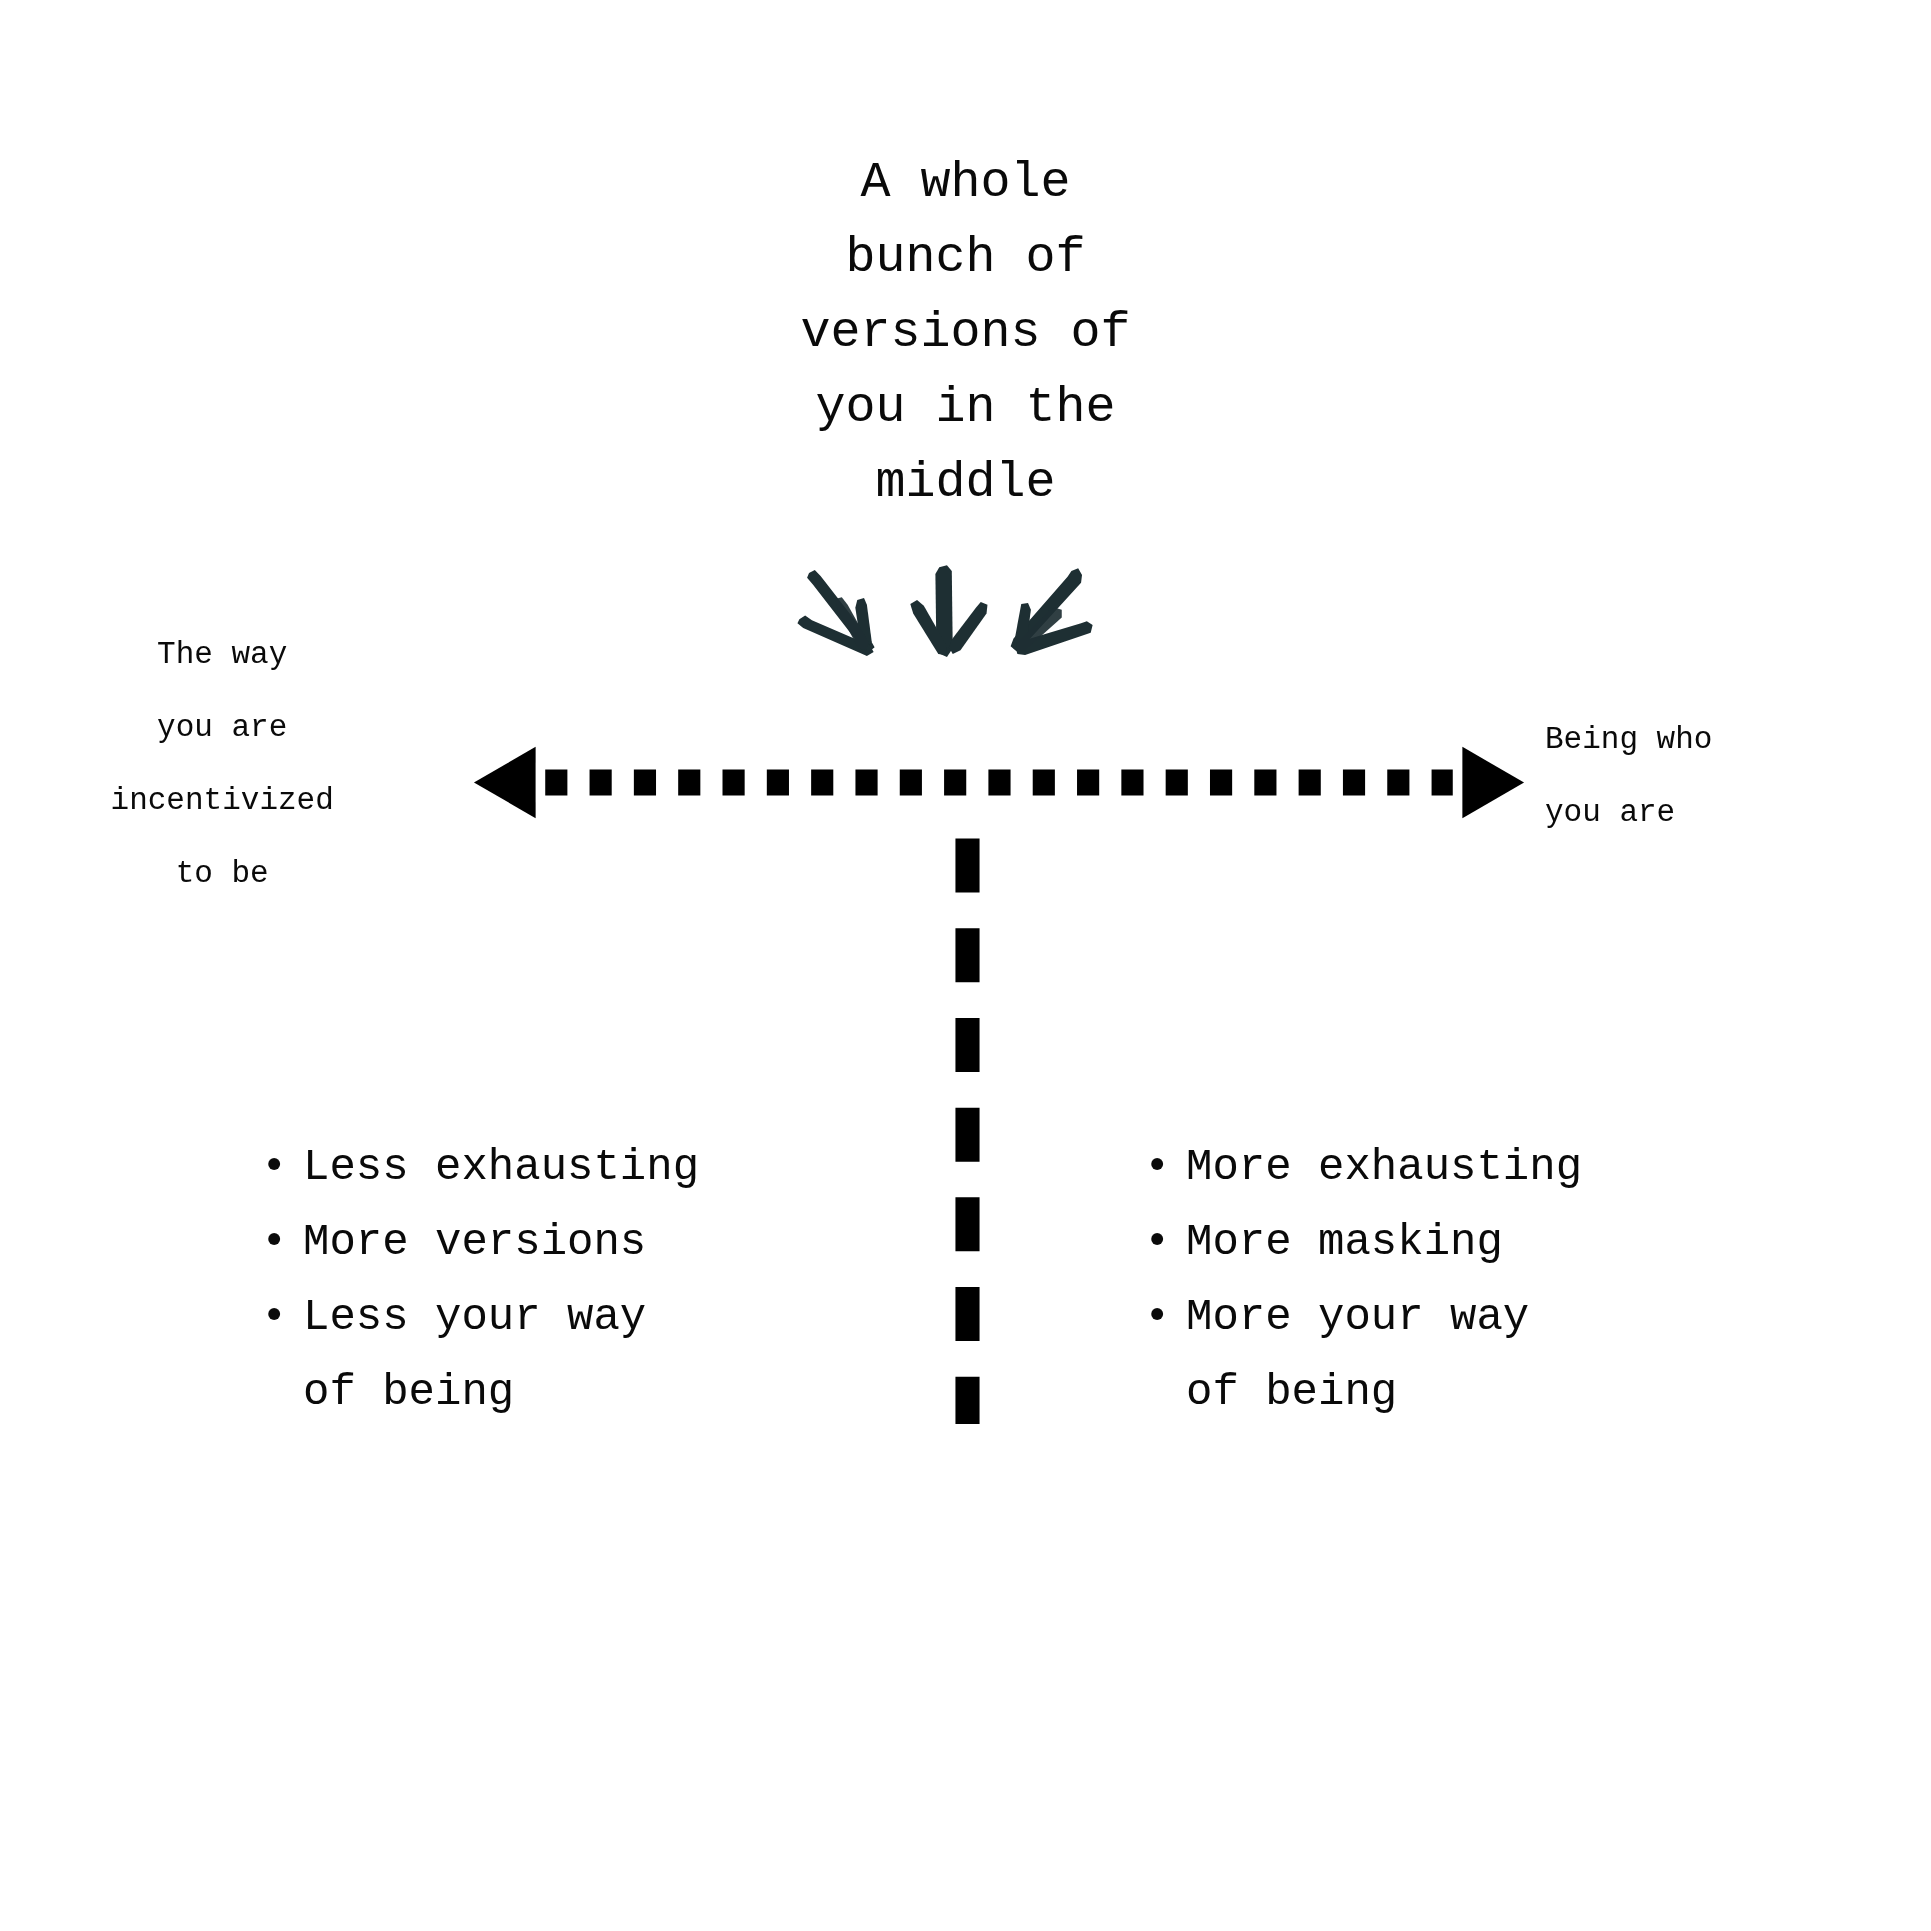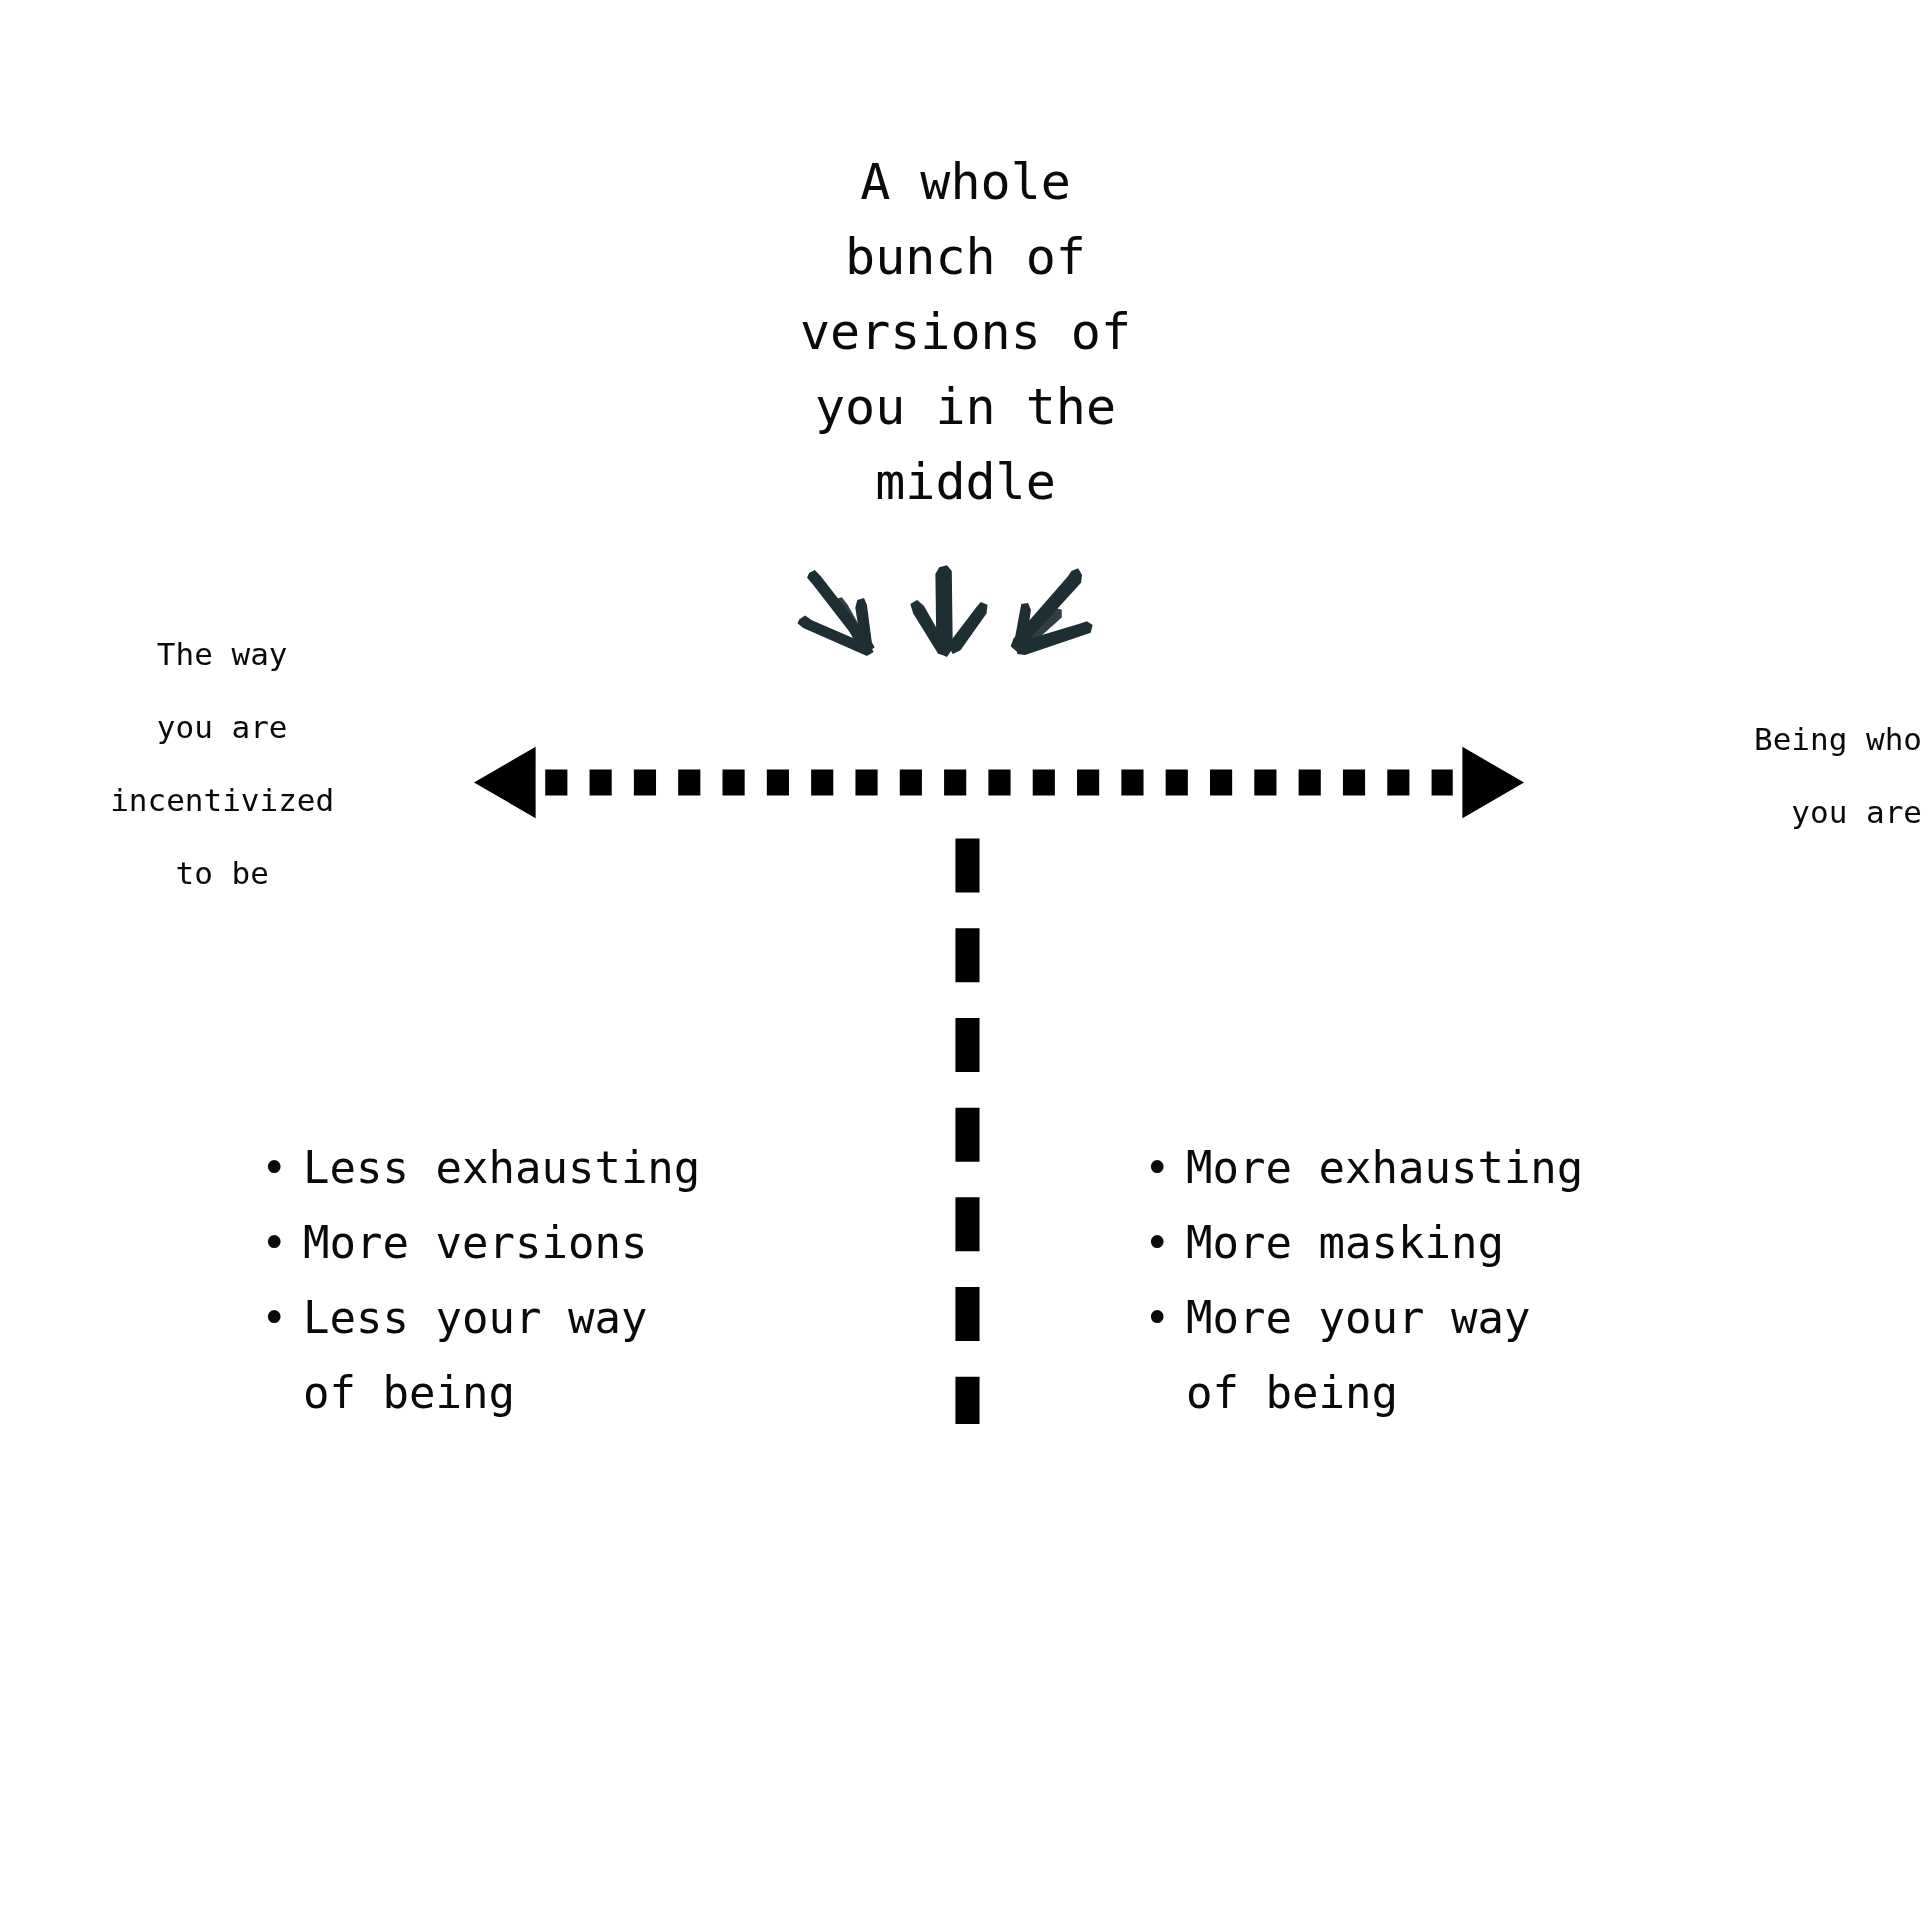--- a/index.html
+++ b/index.html
@@ -12,20 +12,21 @@
     font-family: "DejaVu Sans Mono", "Liberation Mono", monospace;
     color: #000000;
   }
 
   #canvas {
     position: relative;
     width: 1931px;
     height: 1424px;
     background: #ffffff;
     overflow: hidden;
+    font-family: Liberation Mono, monospace;
   }
 
   
   .top-caption {
     position: absolute;
     left: 666px;
     top: 145px;
     width: 599px;
     text-align: center;
     font-size: 50px;
@@ -80,21 +81,21 @@
   .end-label.left {
     left: 9.7px;
     top: 618px;
     width: 425px;
     text-align: center;
   }
   .end-label.right {
     left: 1545px;
     top: 703px;
     width: 377px;
-    text-align: right;
+    text-align: left;
   }
 
   
   .bullets {
     position: absolute;
     font-size: 44px;
     line-height: 75px;
     color: #0a0a0a;
   }
   .bullets.left  { left: 261px;  top: 1130px; width: 579px; }

